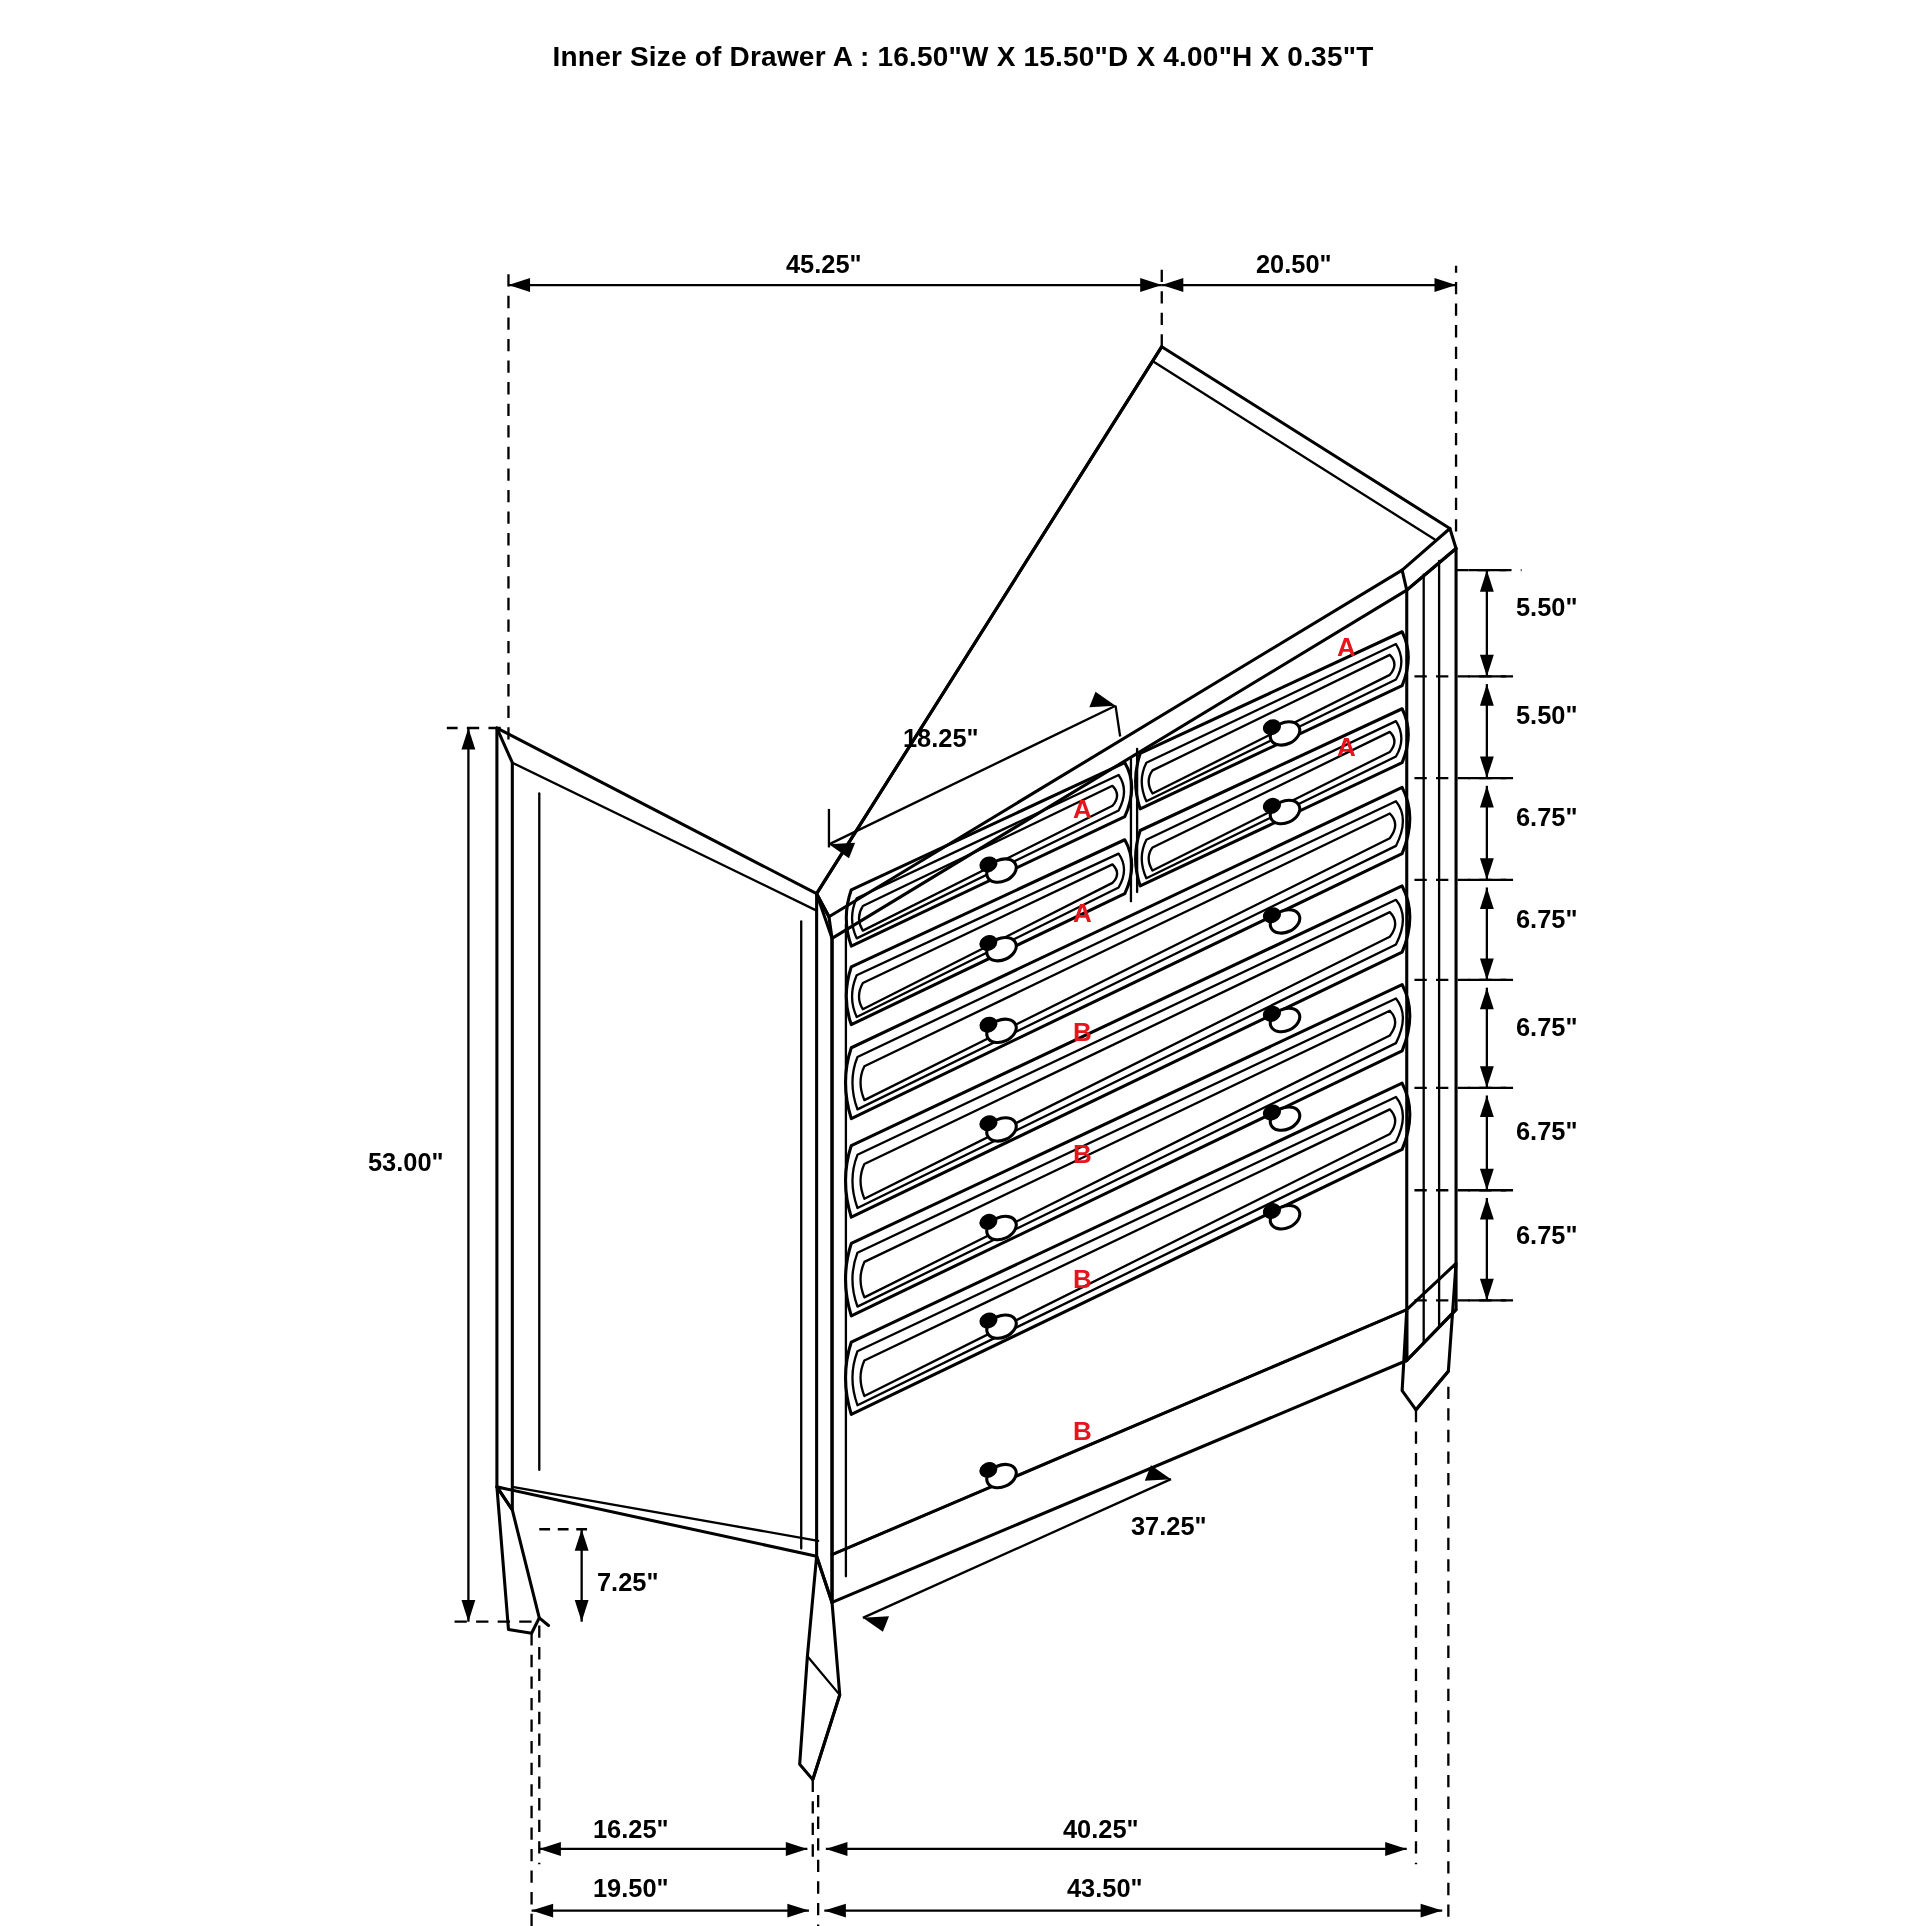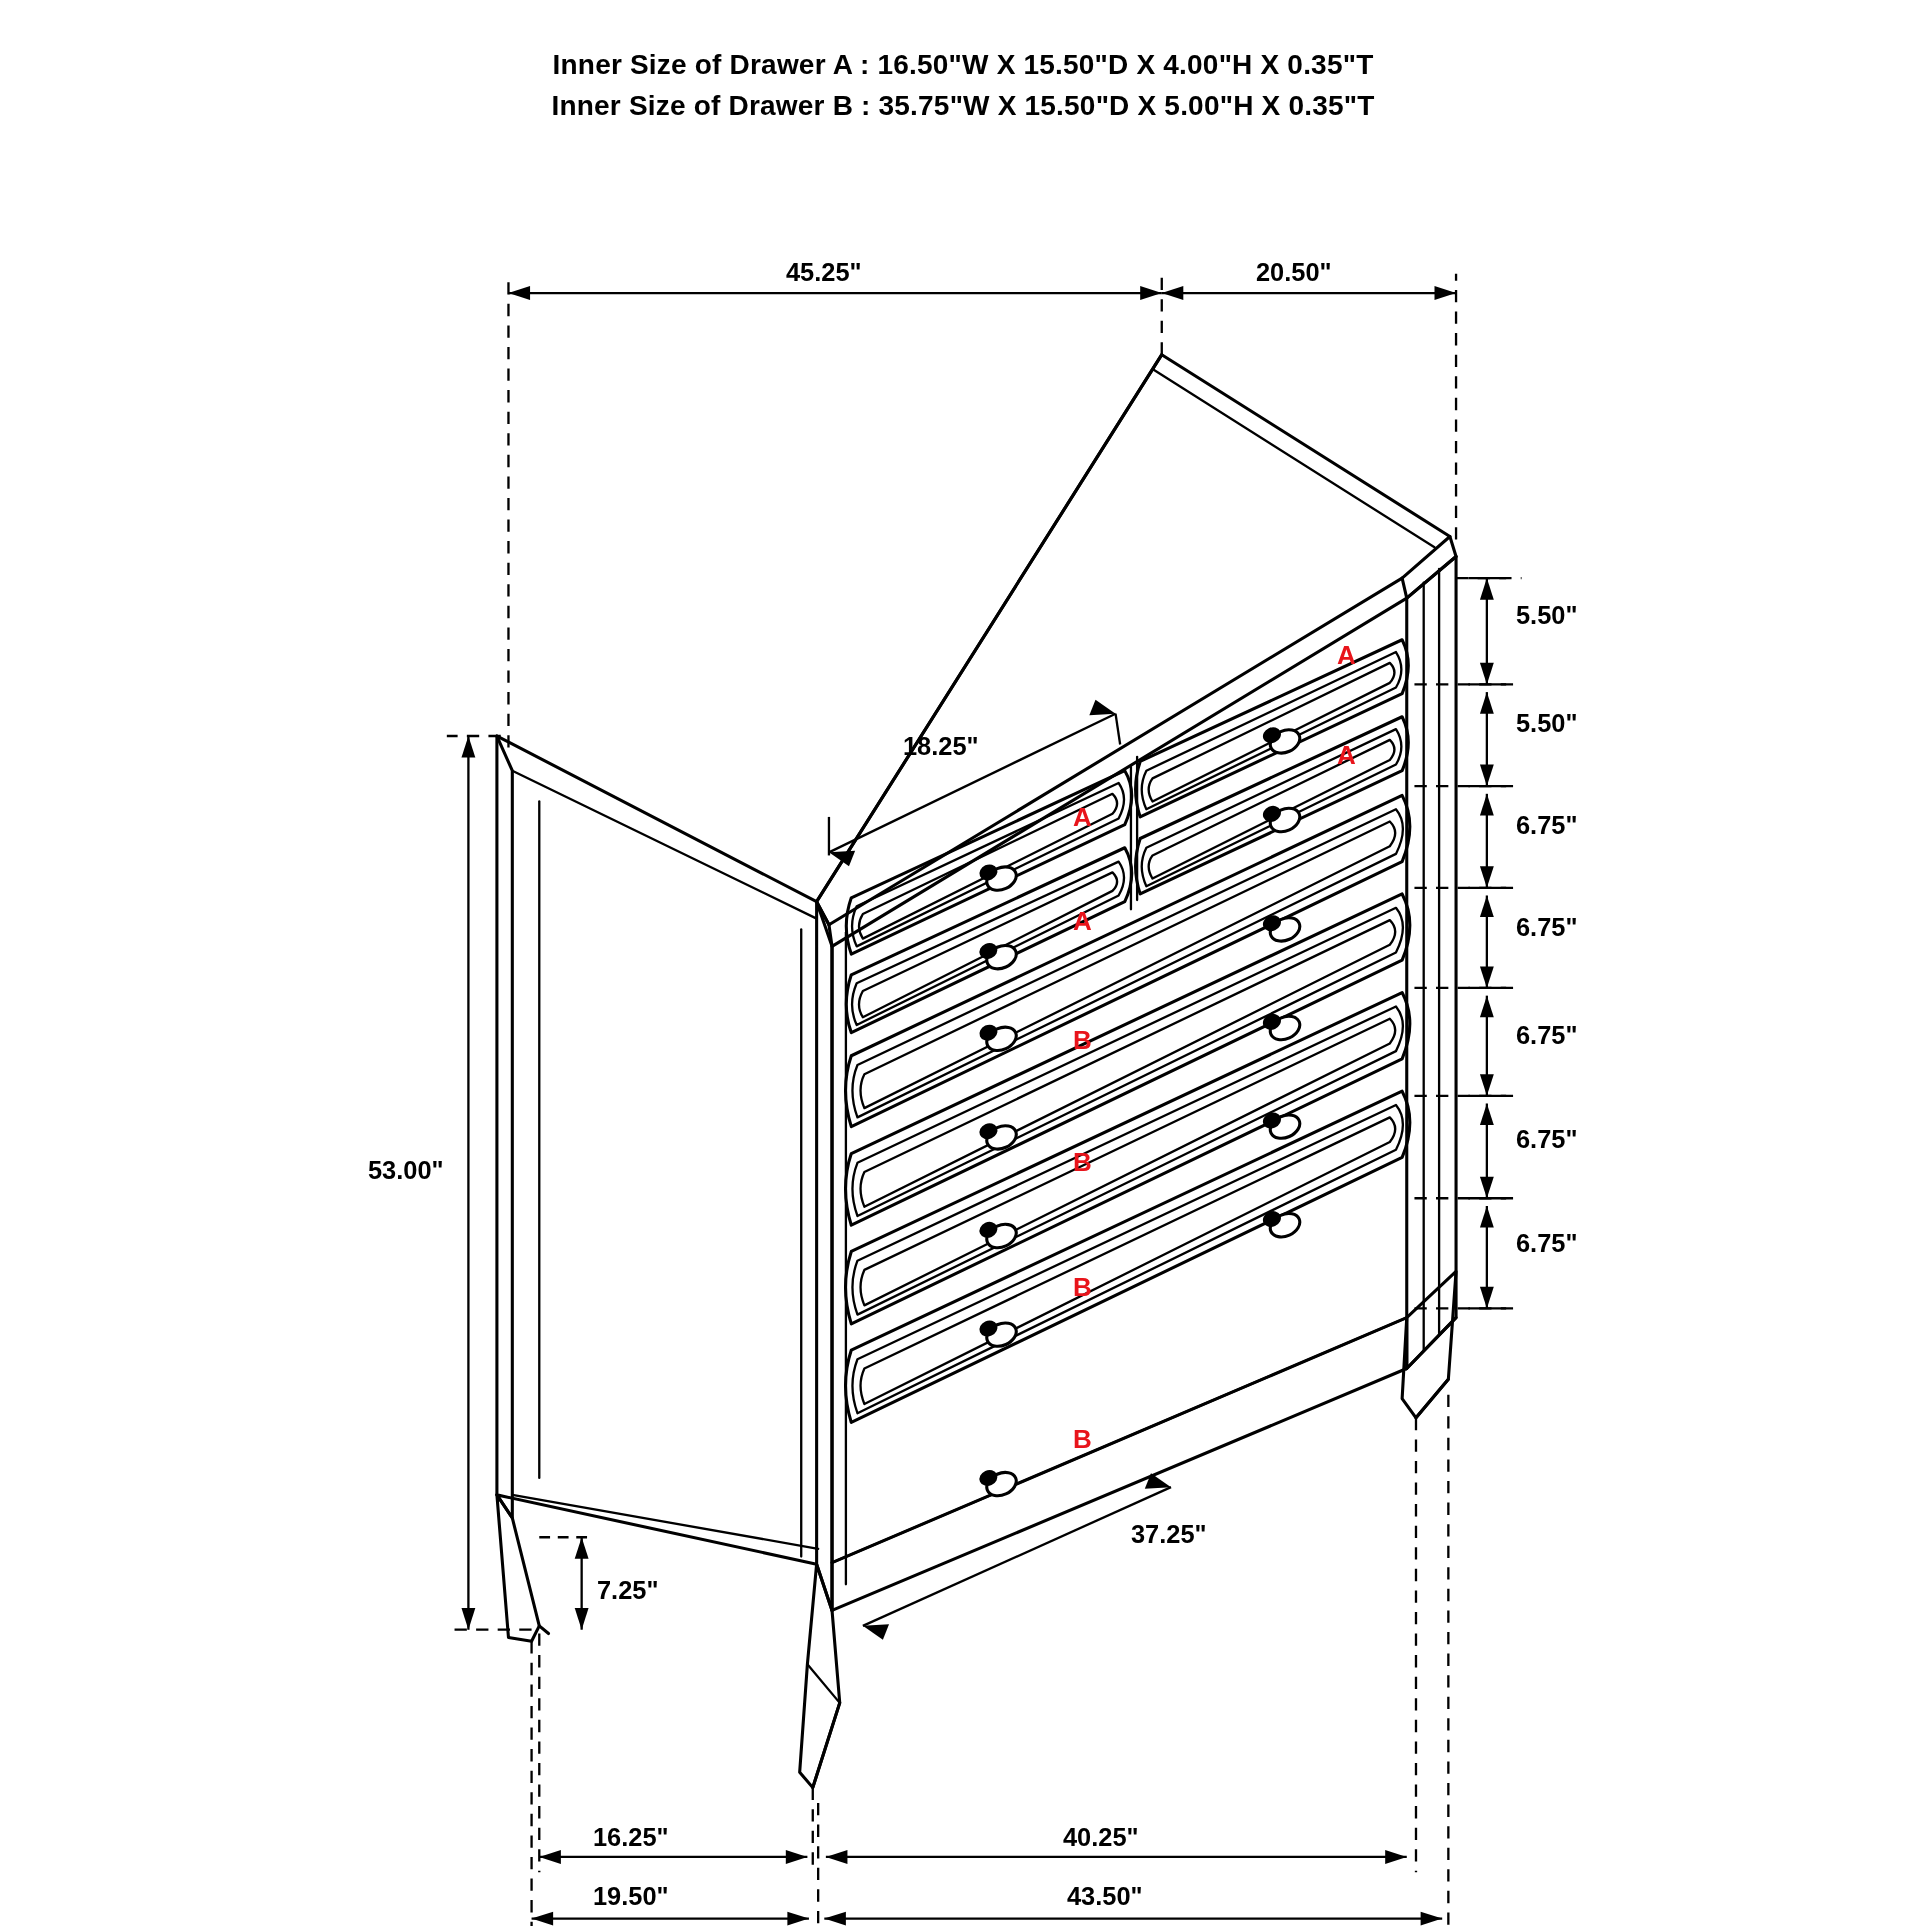--- a/index.html
+++ b/index.html
@@ -1,32 +1,31 @@
 <!DOCTYPE html>
 <html style="font-size:12.3px"><head>
 <meta charset="utf-8">
 <style>
   html,body{margin:0;padding:0;background:#ffffff;}
   body{width:1926px;height:1926px;position:relative;font-family:"Liberation Sans",sans-serif;overflow:hidden;}
-  #stage{position:absolute;left:0;top:8px;width:1926px;height:1456px;}
+  #stage{position:absolute;left:0;top:0;width:1926px;height:1456px;}
   .hdr{position:absolute;left:0;top:0;width:1926px;text-align:center;}
   .hdr div{font-size:28px;font-weight:bold;color:#000;line-height:1.45;letter-spacing:0.2px;}
   .hdr div:nth-child(1){padding-top:37px;}
   svg{position:absolute;left:0;top:0;}
   .dimlbl{position:absolute;font-size:25.4px;font-weight:bold;color:#000;white-space:nowrap;}
   .drwlbl{position:absolute;font-size:26px;font-weight:bold;color:#e8141b;white-space:nowrap;}
 </style>
 </head>
 <body>
 
 <div id="stage">
 
   <div class="hdr">
     <div>Inner Size of Drawer A : 16.50"W X 15.50"D X 4.00"H X 0.35"T</div>
-    <div>Inner Size of Drawer B : 35.75"W X 15.50"D X 5.00"H X 0.35"T</div>
   </div>
 
   <svg width="1926" height="1926" viewBox="0 0 2500 2500">
     <g fill="none" stroke="#000000" stroke-width="4" stroke-linejoin="round" stroke-linecap="round">
 
       <path d="M1508 450 L1063 1115 L1890 690 Z" stroke="none"></path>
 
       <path d="M1508 450 L1882 686 L1820 740 L1076 1190 L1060 1160 L1508 450 Z"></path>
       <path d="M1508 450 L1060 1160 L1076 1190"></path>
 

